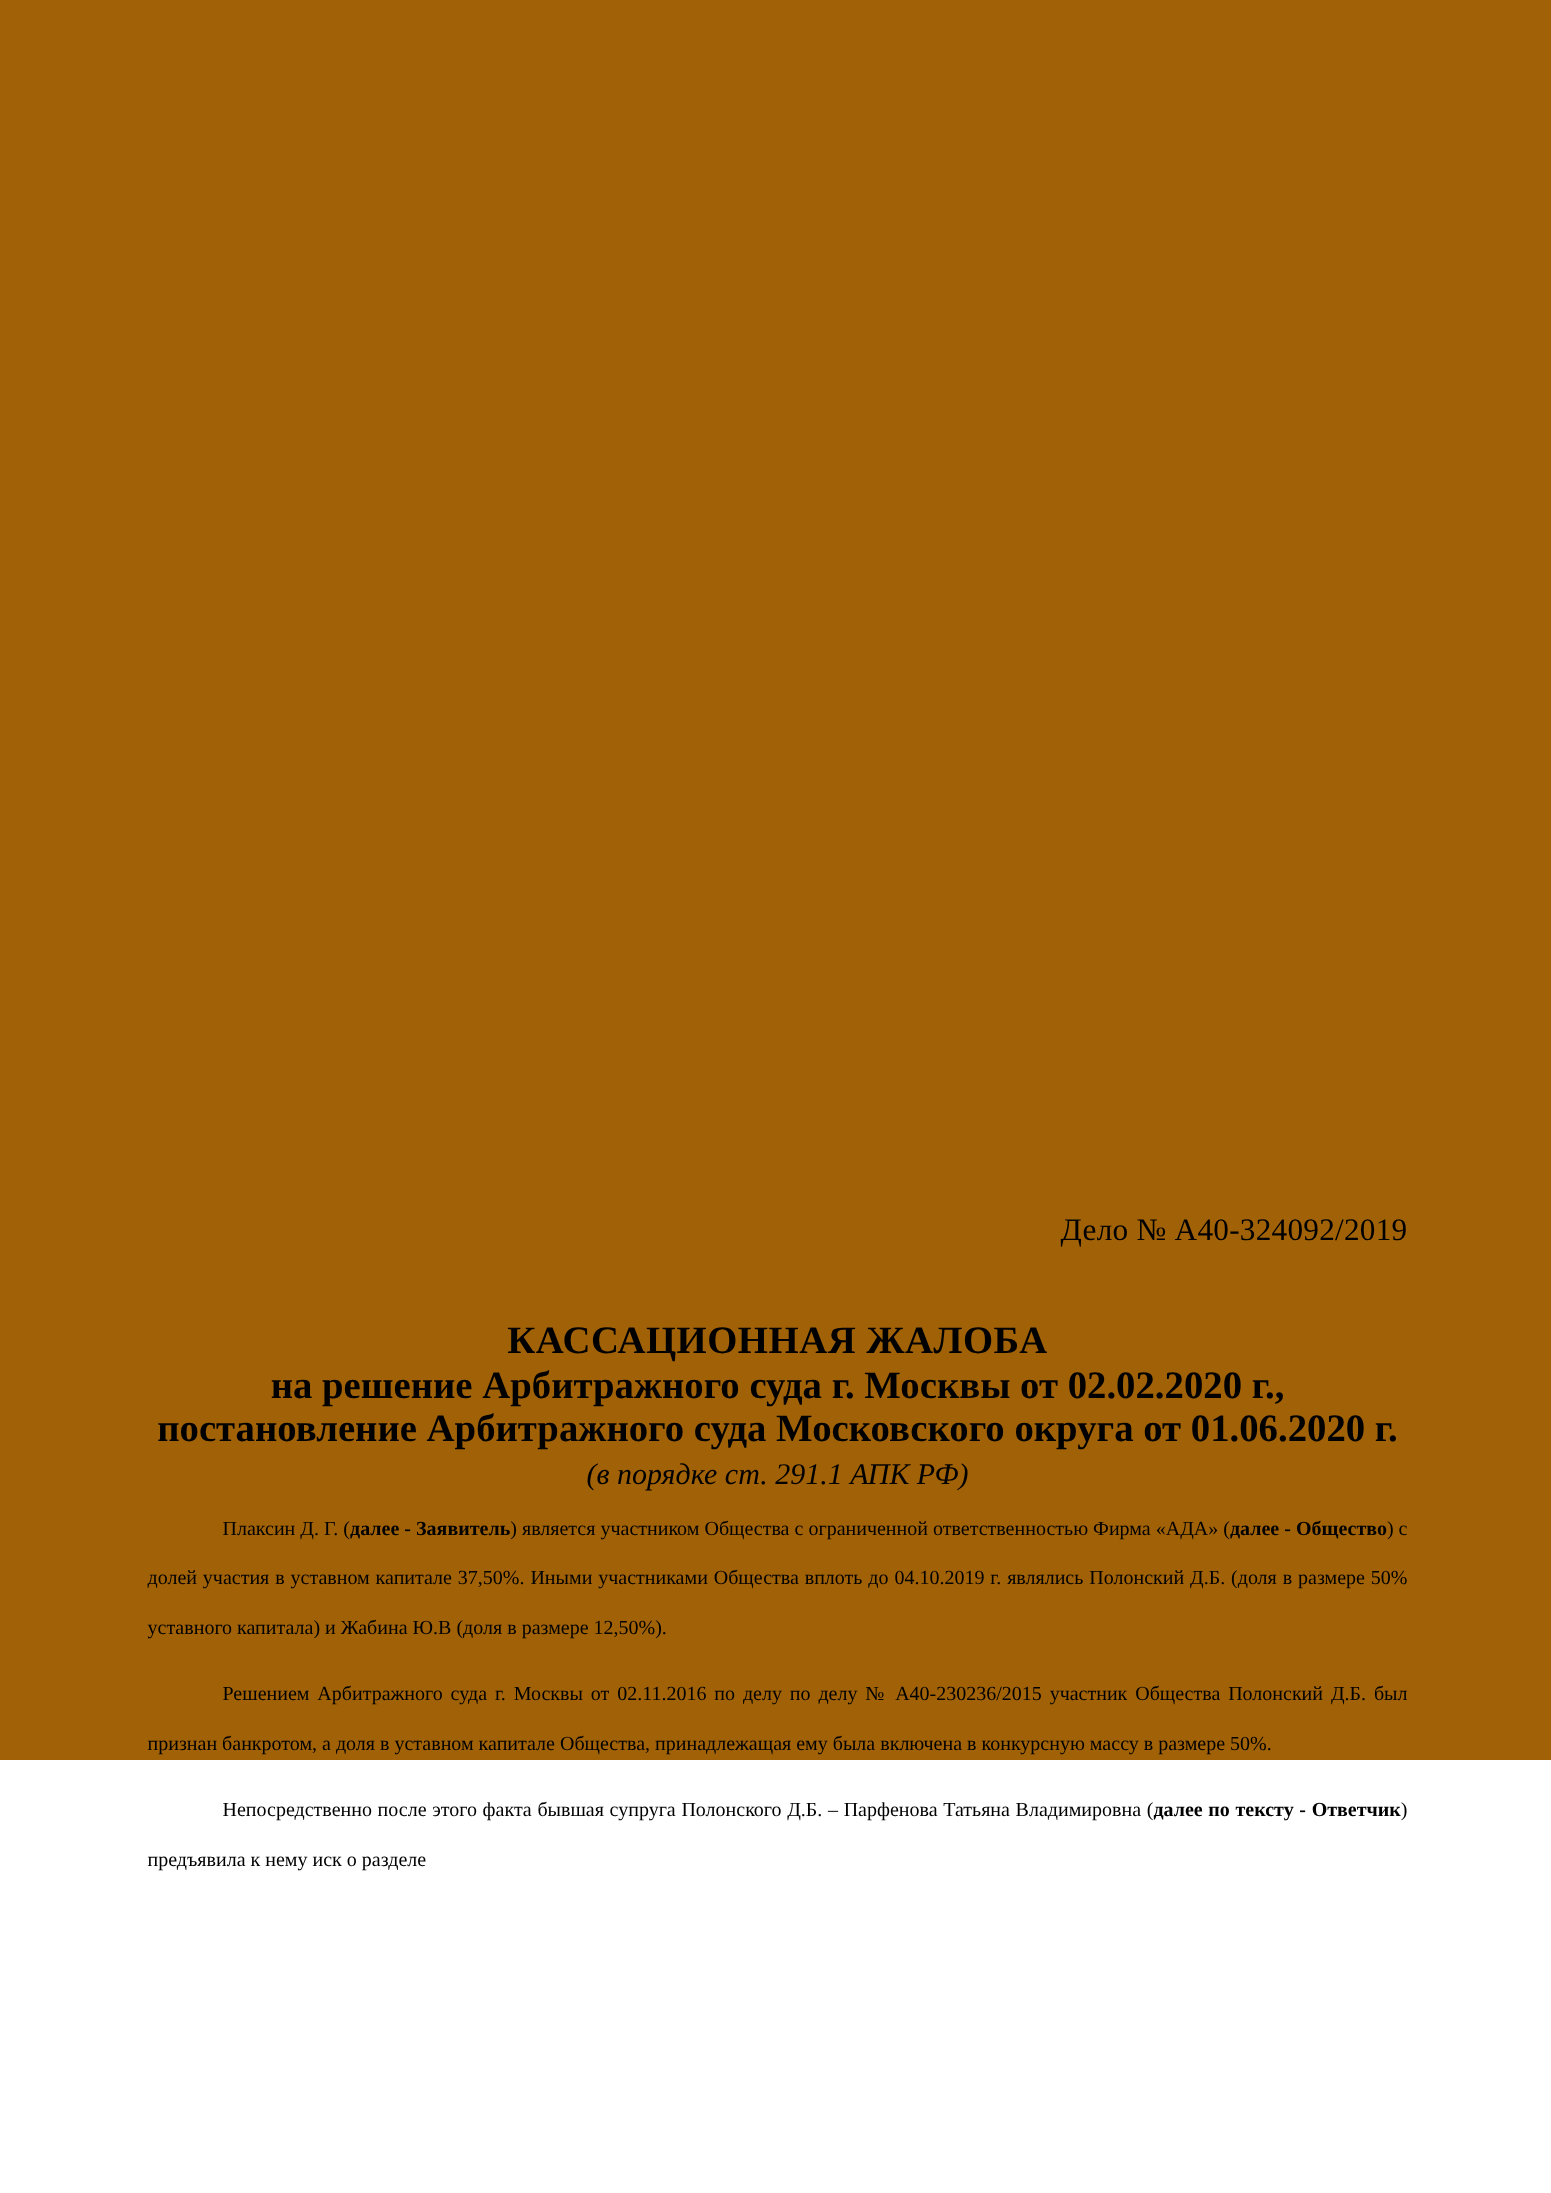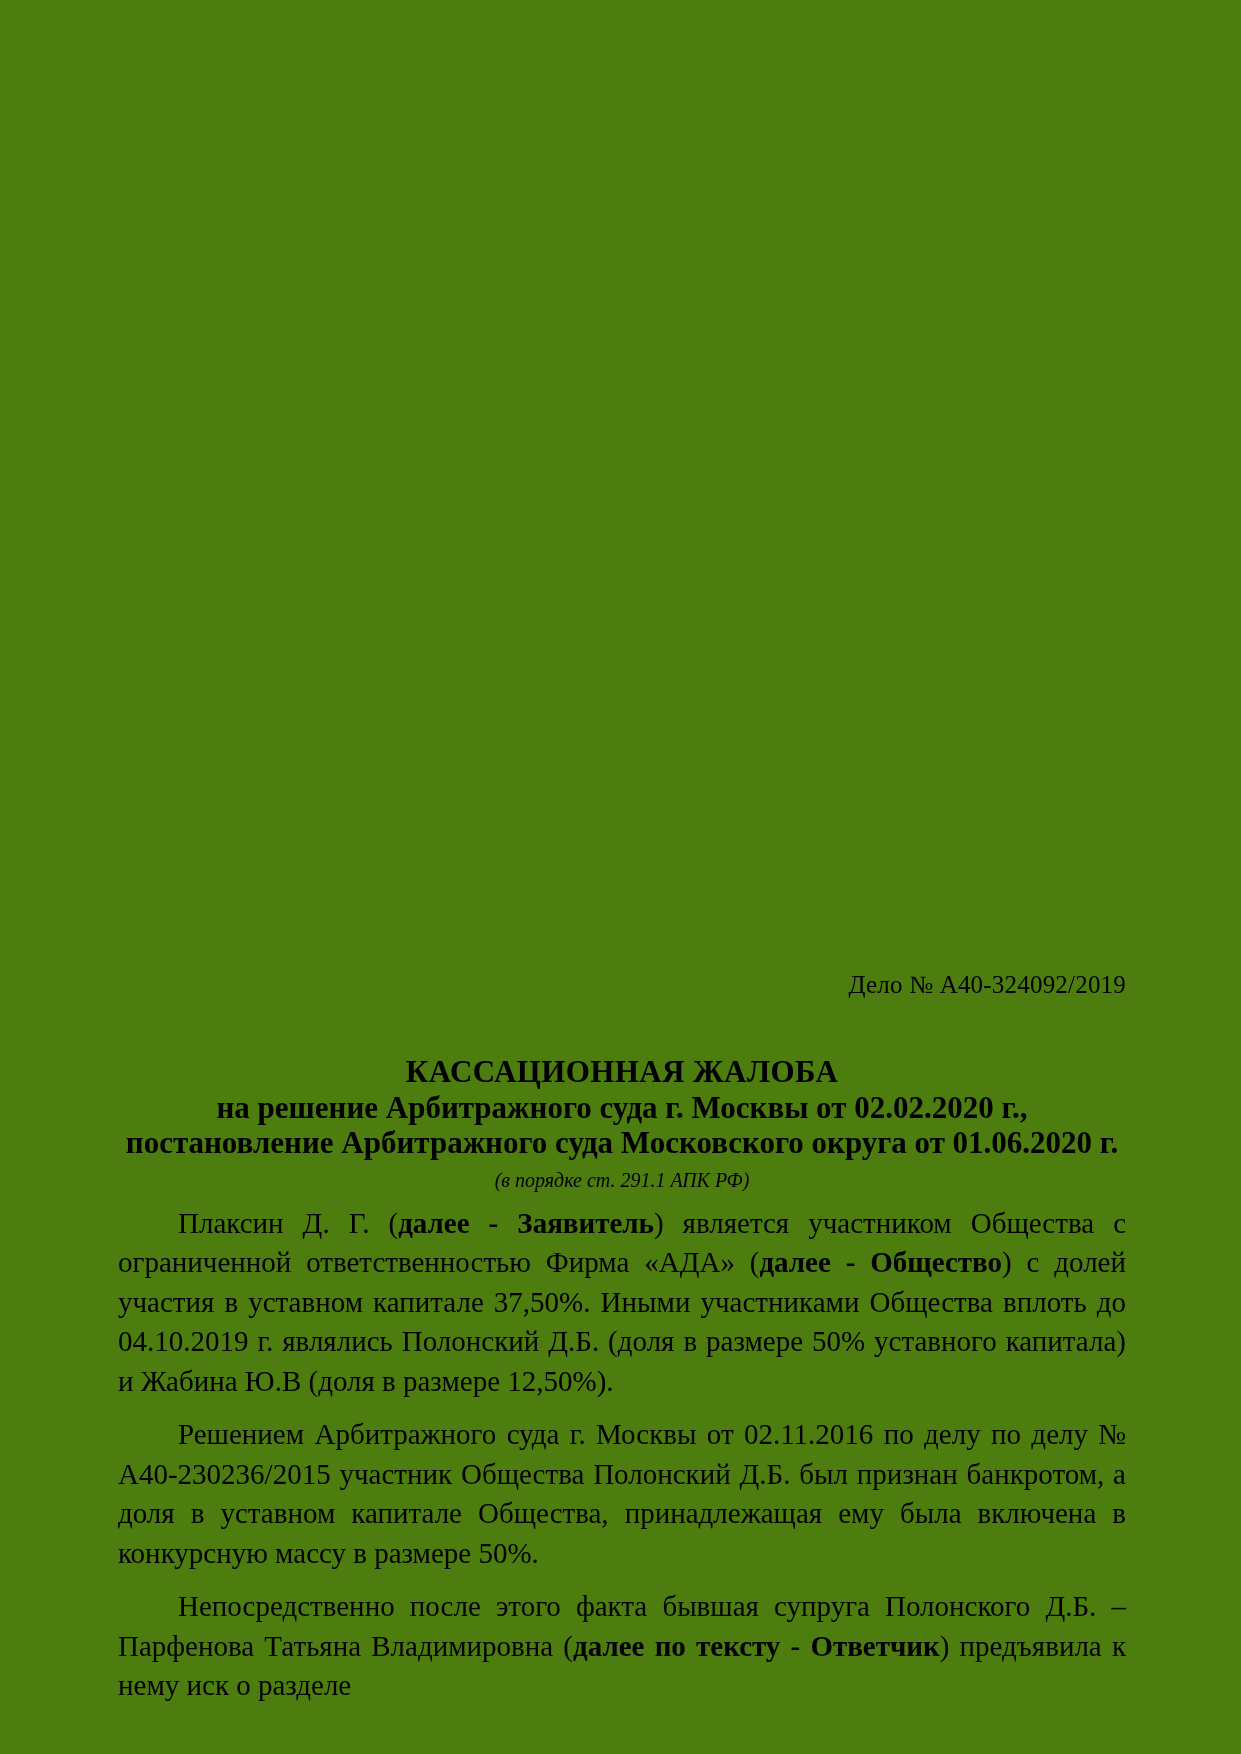--- a/index.html
+++ b/index.html
@@ -13,22 +13,22 @@
     position: relative;
     font-family: "Liberation Serif", "DejaVu Serif", serif;
     color: #000000;
     overflow: hidden;
   }
   .page {
     position: absolute;
     left: 0;
     top: 0;
     width: 1241px;
-    height: 1754px;
-    background: #4d7c0f;
+    height: 1408px;
+    background: #a16207;
   }
   
   .content {
     position: absolute;
     left: 118px;
     top: 0;
     width: 1008px;
   }
   .blank-top {
     height: 968px;
@@ -48,35 +48,35 @@
   }
   .title-main {
     letter-spacing: 0.4px;
   }
   .title-sub {
     letter-spacing: 0px;
   }
   .subtitle-italic {
     text-align: center;
     font-style: italic;
-    font-size: 20px;
+    font-size: 24px;
     line-height: 34px;
     margin-top: 2px;
     margin-bottom: 7px;
   }
   .section-header {
     background: #f1f1f1;
     font-weight: bold;
     font-size: 23.5px;
     line-height: 26px;
     padding: 9px 0 14px 4px;
     margin-bottom: 9px;
   }
   p.body-par {
-    font-size: 29px;
+    font-size: 16px;
     line-height: 39.5px;
     text-align: justify;
     text-indent: 60px;
     margin: 0 0 14px 0;
     hyphens: none;
   }
   p.body-par:last-child {
     margin-bottom: 0;
   }
   b, strong {

